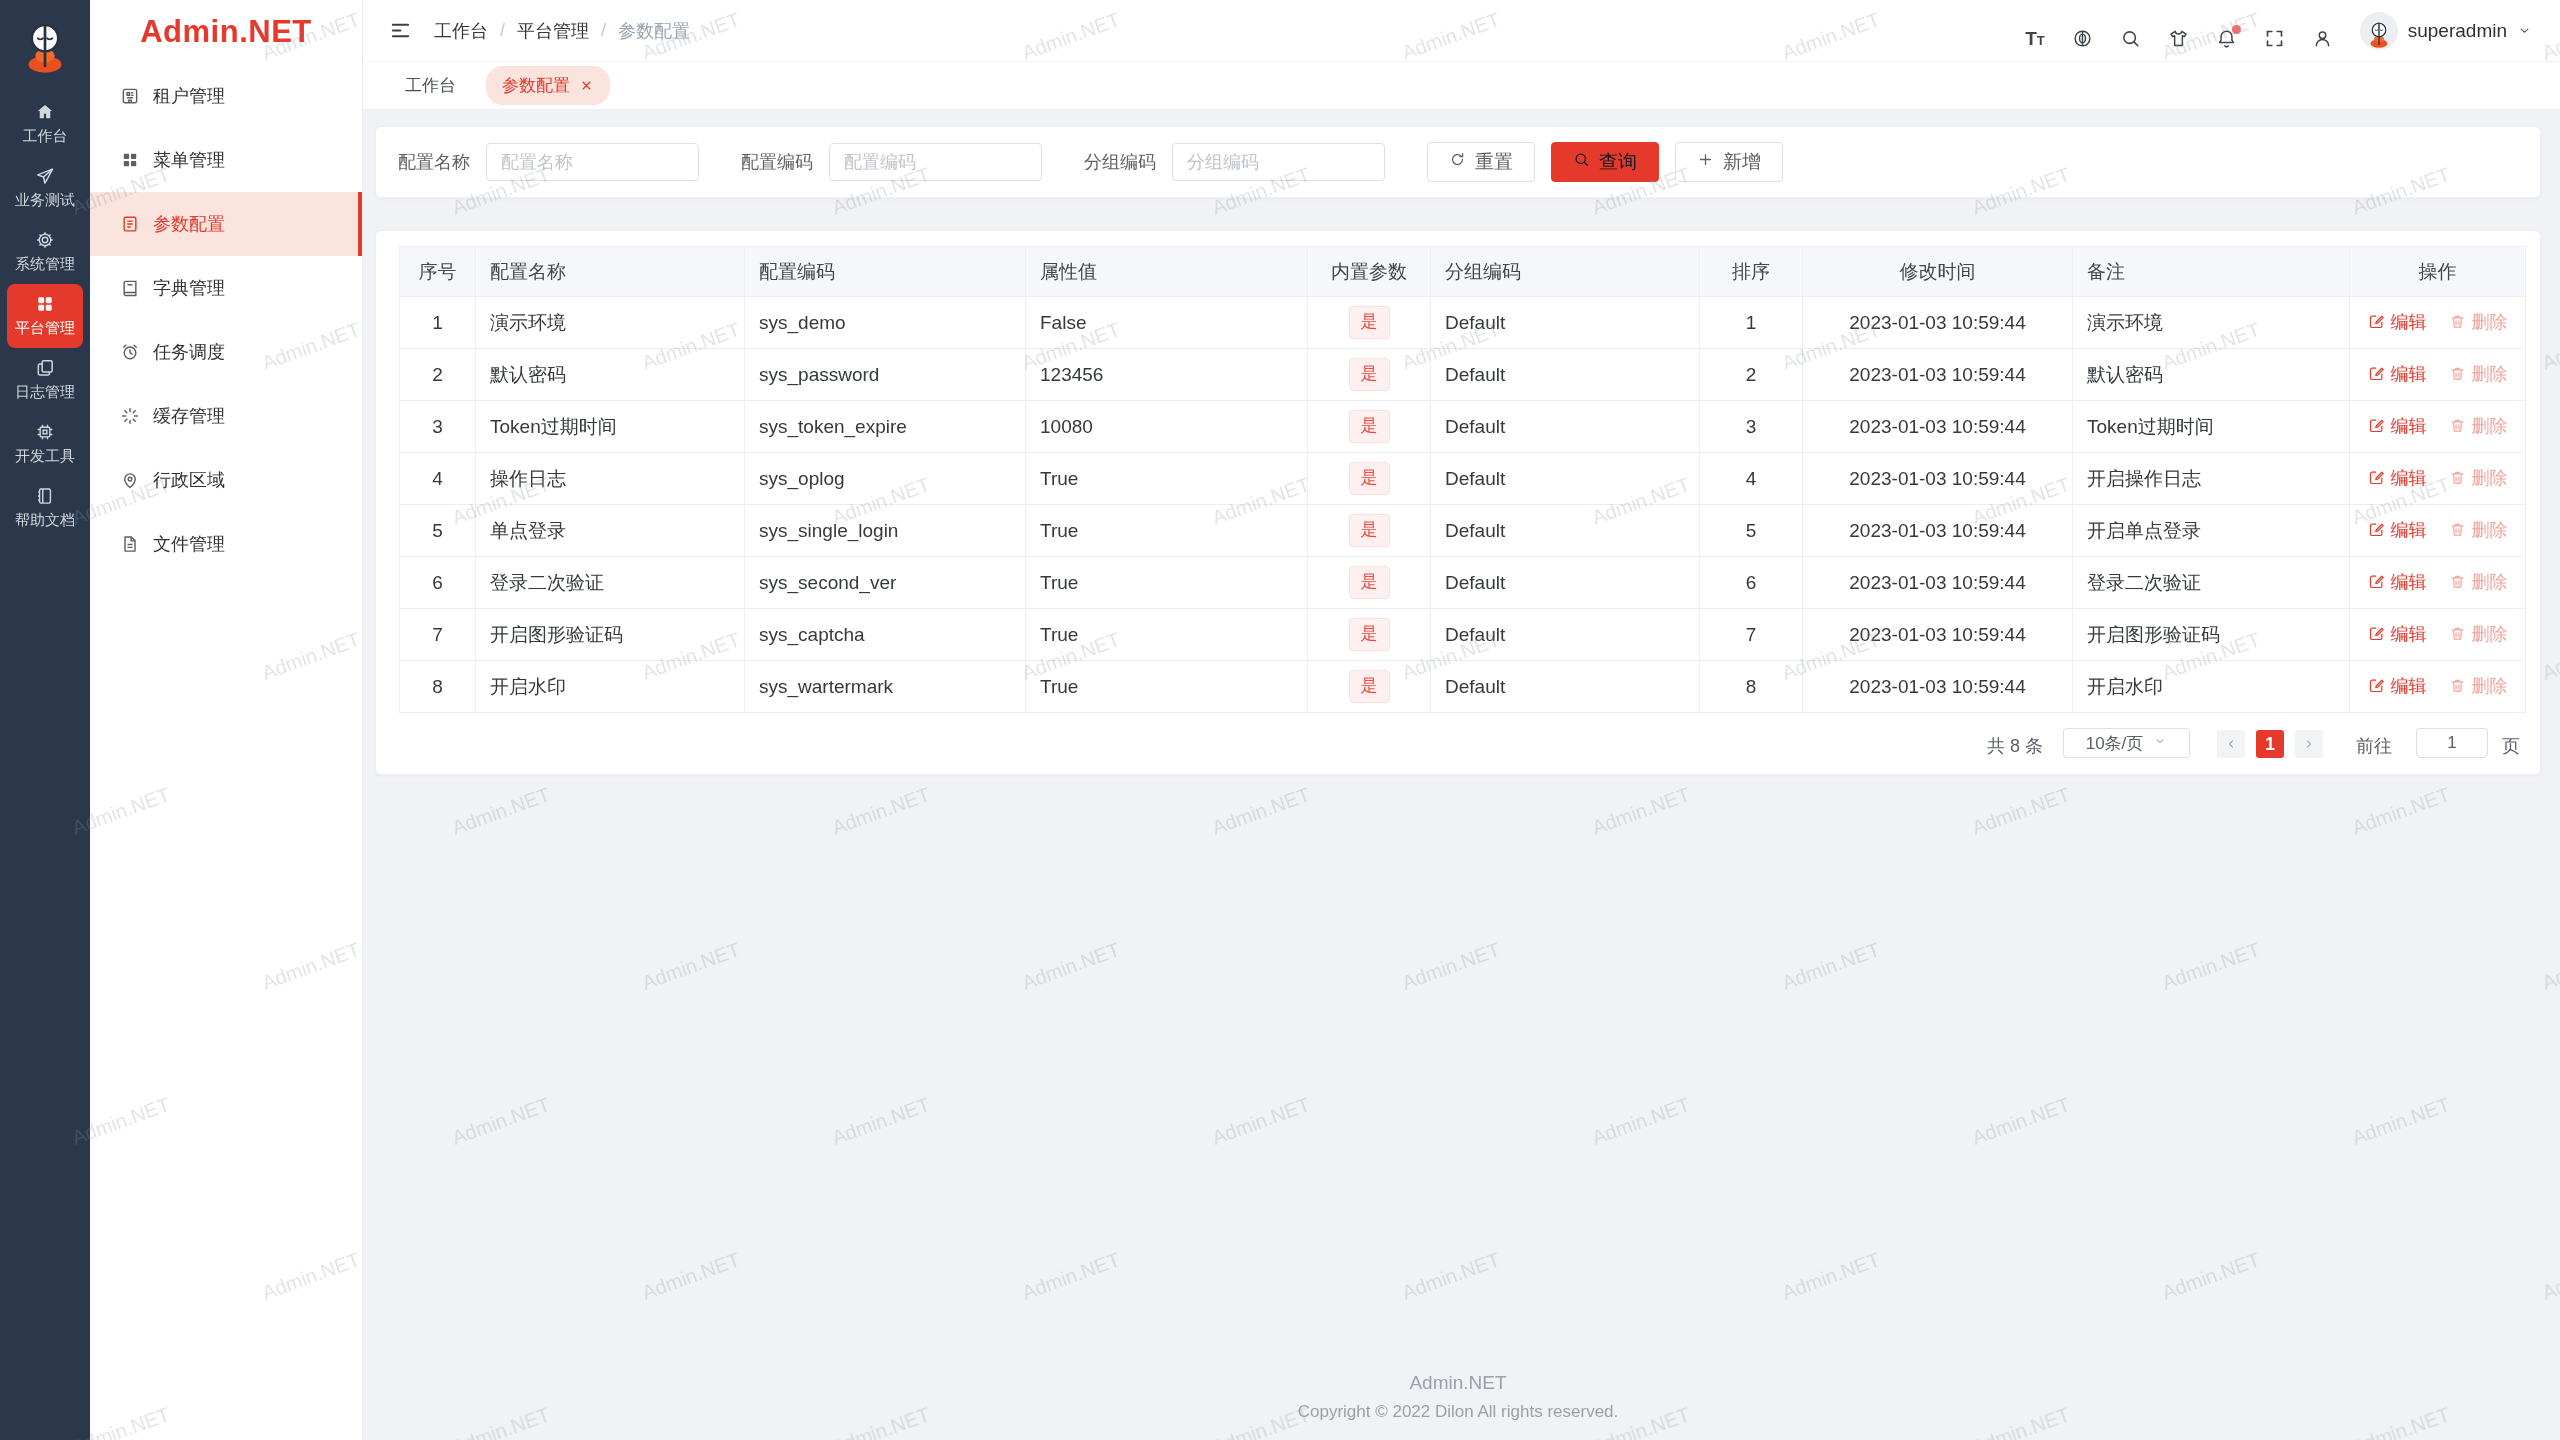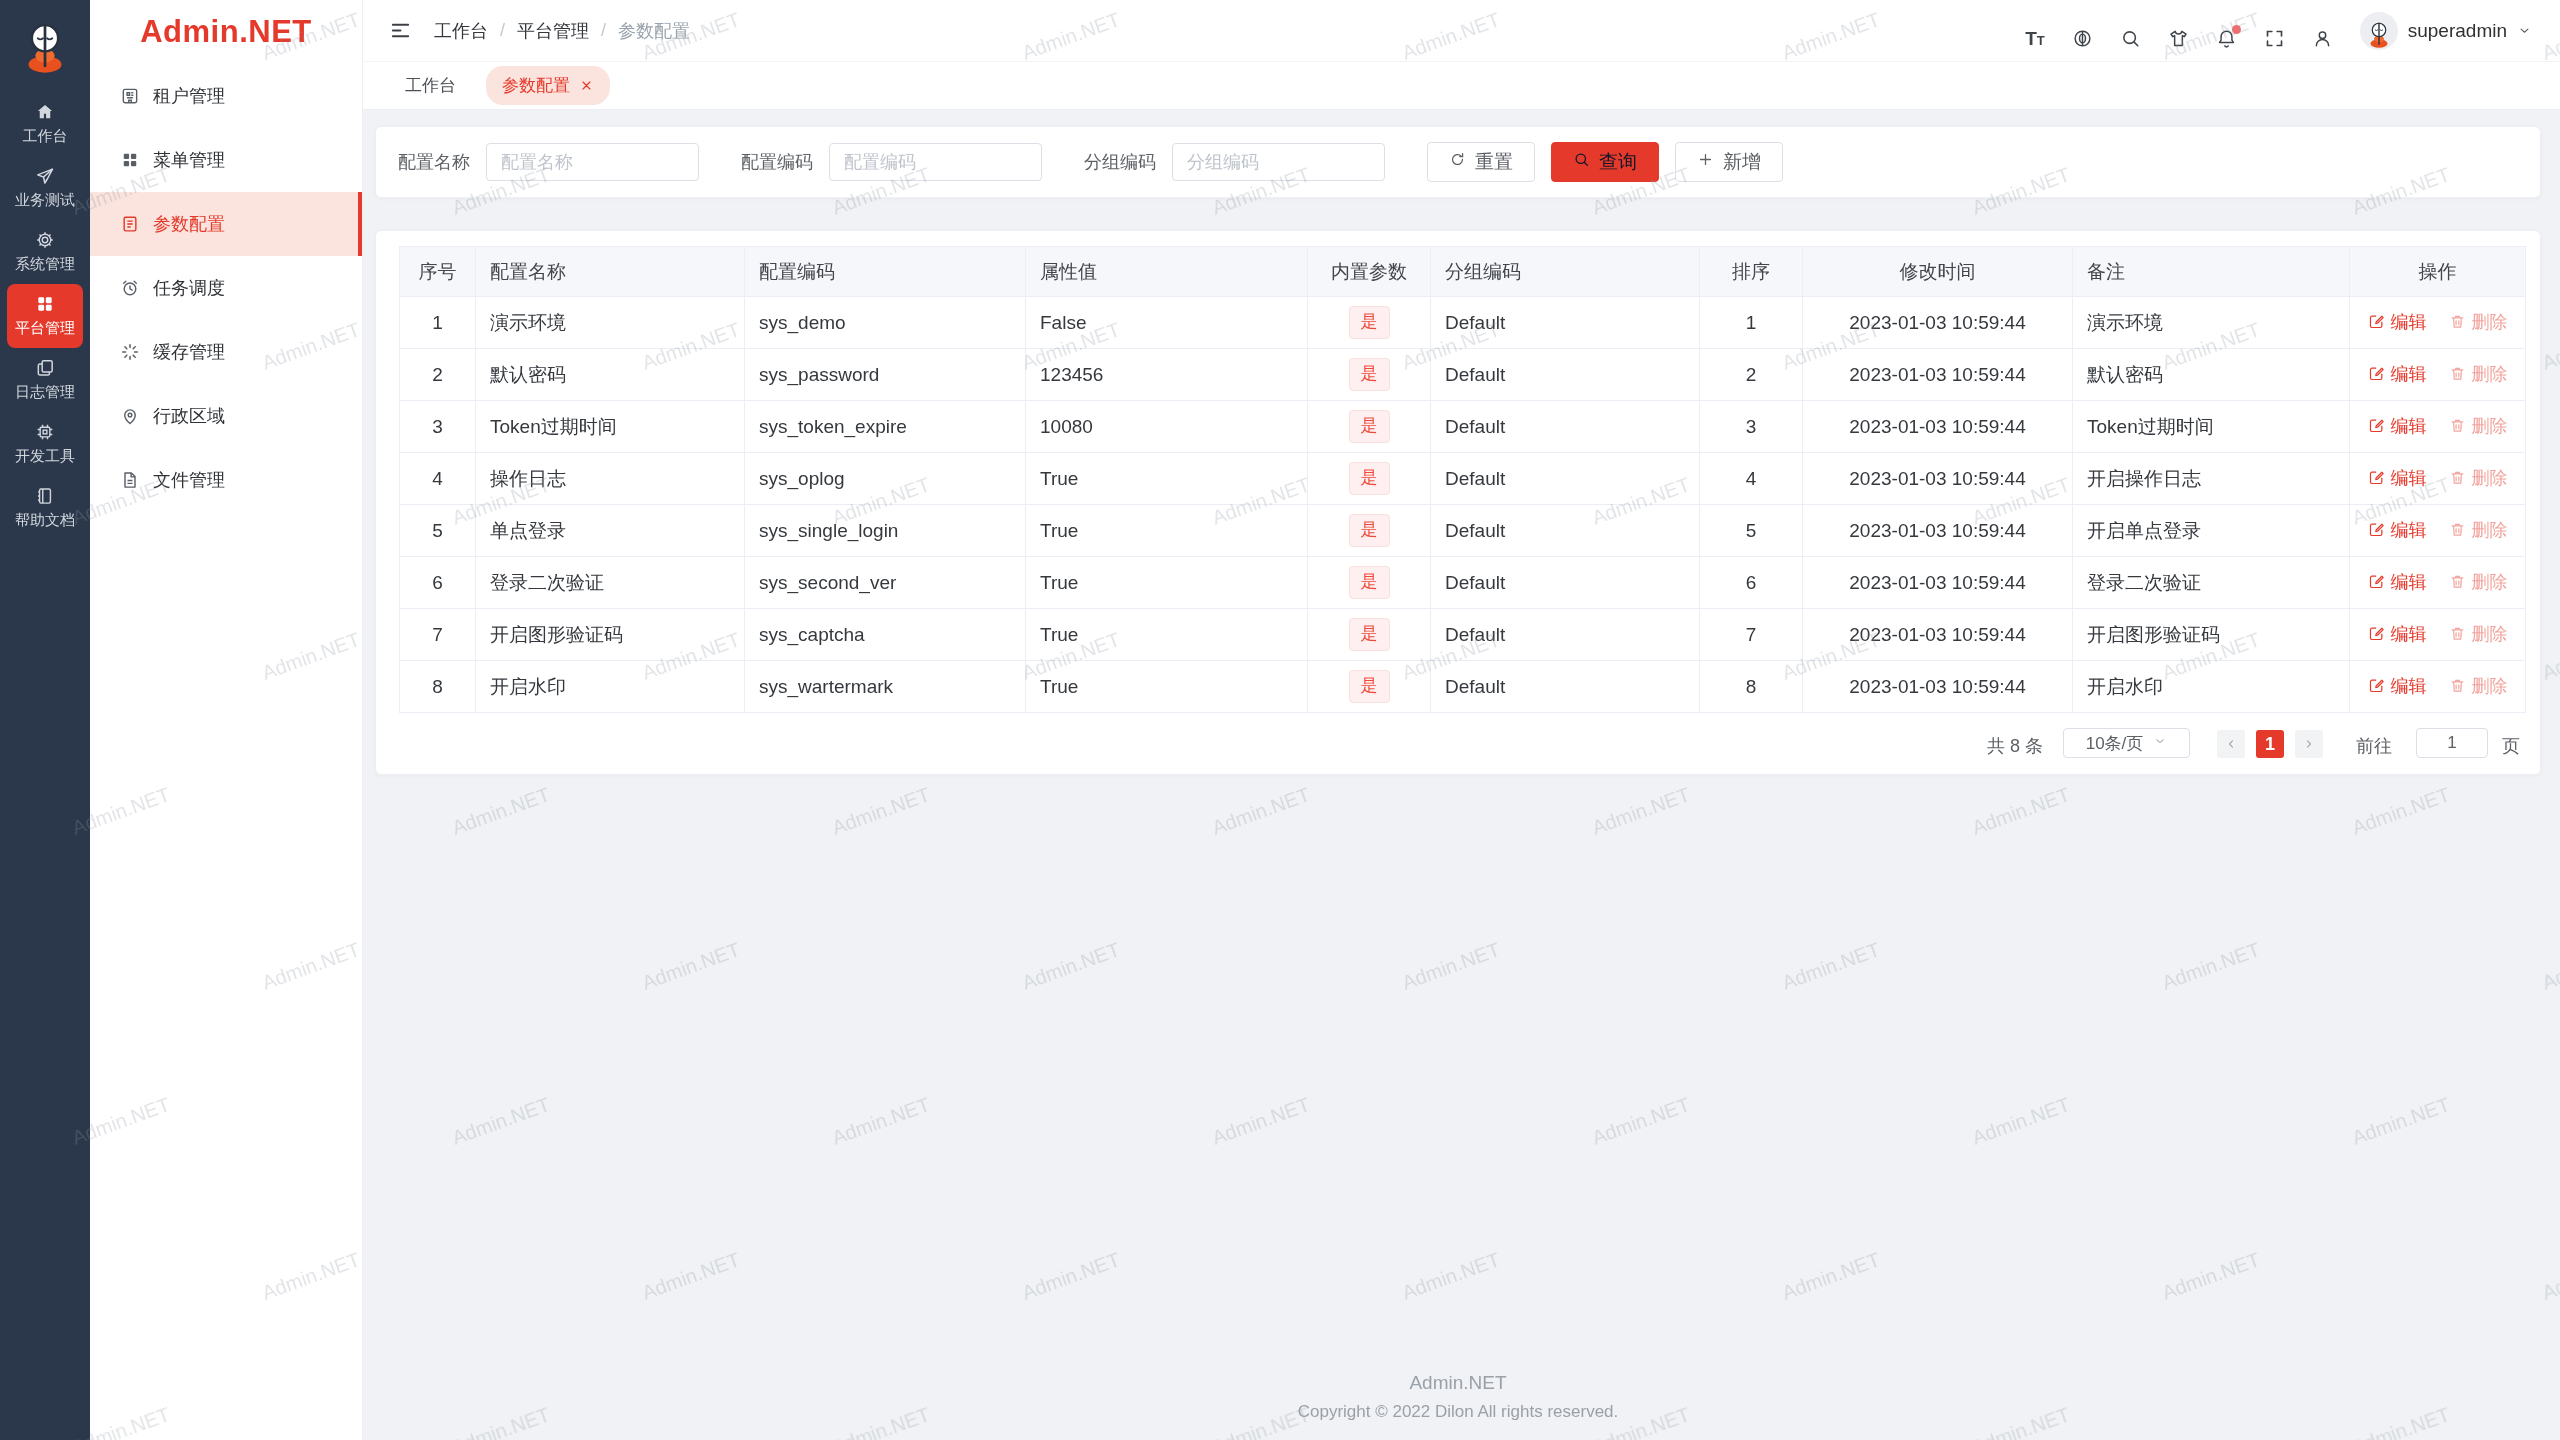--- a/index.html
+++ b/index.html
@@ -214,20 +214,29 @@
           <span>菜单管理</span>
         </div>
         <div class="menu-item active">
           <span class="icon">
             <svg viewBox="0 0 24 24" fill="none" stroke="currentColor" stroke-width="1.7">
               <rect x="5" y="3.8" width="14" height="16.4" rx="1.8"></rect>
               <path d="M8.8 8.5h6.4M8.8 12h6.4M8.8 15.5h4"></path>
             </svg>
           </span>
           <span>参数配置</span>
+        </div>
+        <div class="menu-item">
+          <span class="icon">
+            <svg viewBox="0 0 24 24" fill="none" stroke="currentColor" stroke-width="1.7">
+              <path d="M5 5.8A1.8 1.8 0 0 1 6.8 4H19v13.4H6.8A1.8 1.8 0 0 0 5 19.2z"></path>
+              <path d="M5 19.2A1.8 1.8 0 0 0 6.8 21H19v-3.6M9 8h6"></path>
+            </svg>
+          </span>
+          <span>字典管理</span>
         </div>
         <div class="menu-item">
           <span class="icon">
             <svg viewBox="0 0 24 24" fill="none" stroke="currentColor" stroke-width="1.7" stroke-linecap="round">
               <circle cx="12" cy="13" r="7"></circle>
               <path d="M12 9.6V13l2.6 1.6M4.5 6.2 7 4M19.5 6.2 17 4"></path>
             </svg>
           </span>
           <span>任务调度</span>
         </div>

